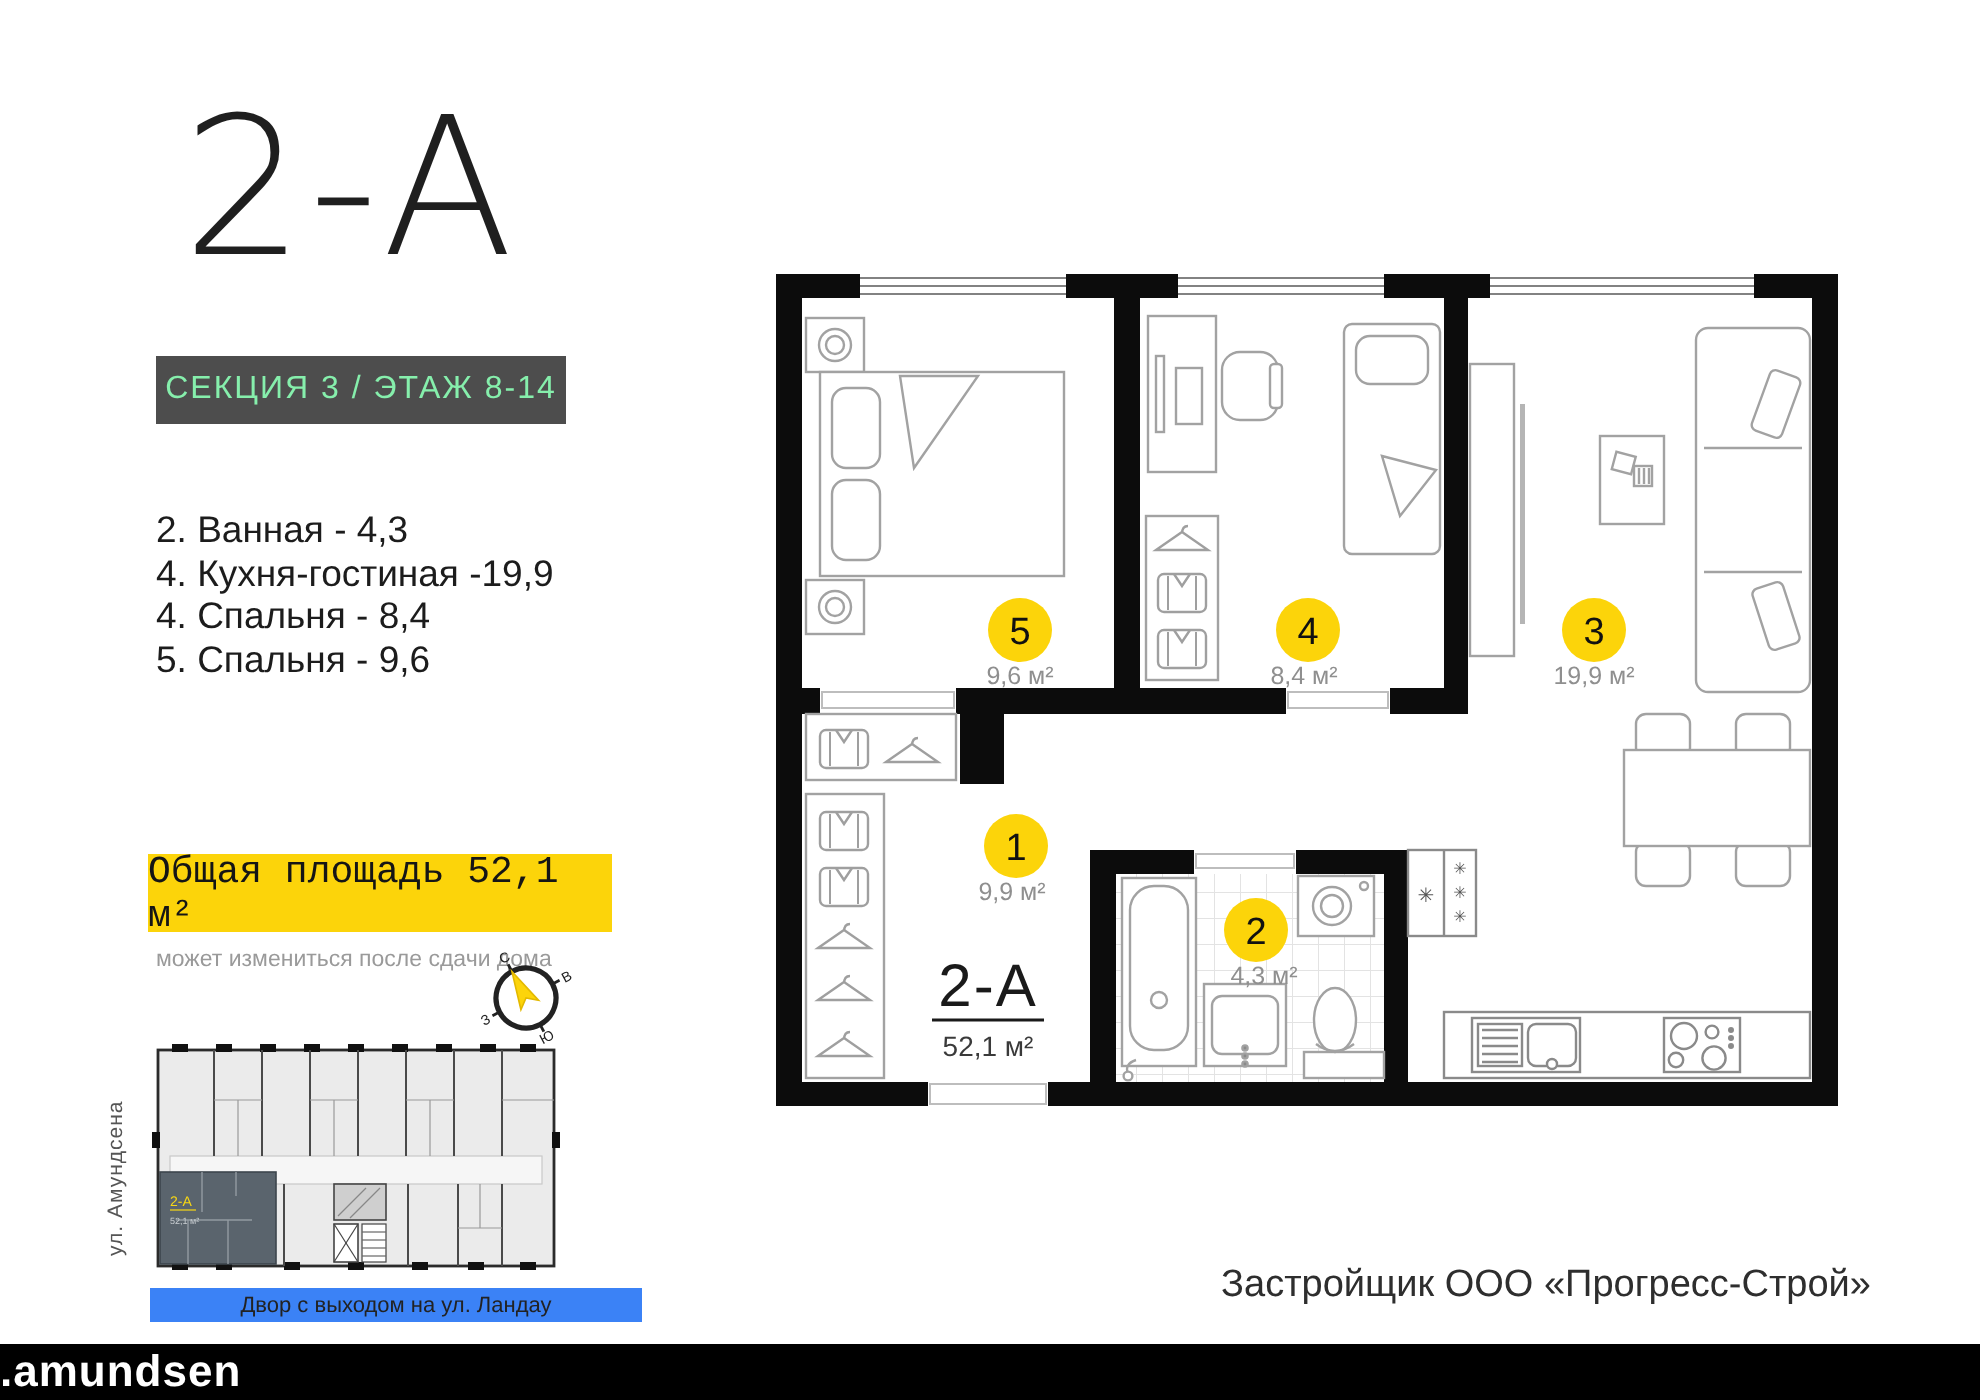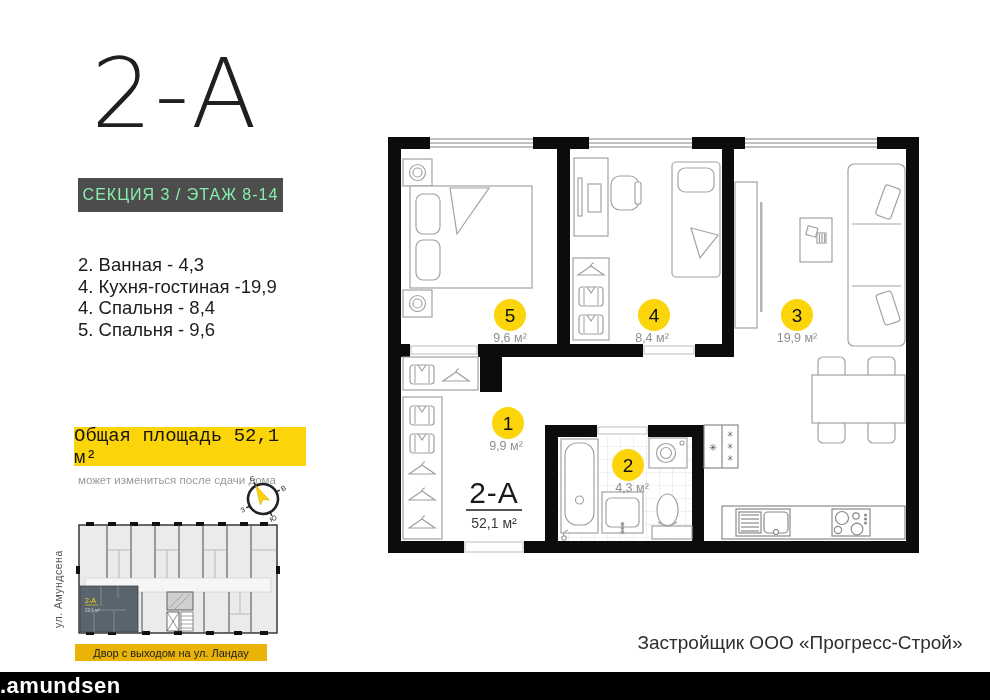--- a/index.html
+++ b/index.html
@@ -16,25 +16,25 @@
   .total-badge { position:absolute; left:74px; top:427px; width:232px; height:39px;
     background:#fcd40a; color:#151515; font-size:19px;
     display:flex; align-items:center; justify-content:center;font-family:Liberation Mono, monospace; }
   .disclaimer { position:absolute; left:78px; top:473px; width:210px; font-size:11.5px;
     color:#9a9a9a; line-height:15px; }
   .compass { position:absolute; left:237px; top:472px; }
   .mini-plan { position:absolute; left:74px; top:518px; }
   .street-left { position:absolute; left:52px; top:538px; height:102px;
     writing-mode:vertical-rl; transform:rotate(180deg); font-size:10.5px; color:#555;
     letter-spacing:0.5px; text-align:center; }
-  .street-strip { position:absolute; left:75px; top:644px; width:192px; height:17px;
-    background:#eab308; color:#222; font-size:11px;
+  .street-strip { position:absolute; left:75px; top:644px; width:246px; height:17px;
+    background:#3b82f6; color:#222; font-size:11px;
     display:flex; align-items:center; justify-content:center; }
   .floor-plan { position:absolute; left:386px; top:134px; }
-  .developer { position:absolute; left:620px; top:632px; width:360px; text-align:center;
+  .developer { position:absolute; left:593px; top:632px; width:360px; text-align:center;
     font-size:19px; color:#2e2e2e; }
   .footer-bar { position:absolute; left:0; top:672px; width:990px; height:28px; background:#000;
     color:#fff; font-weight:700; font-size:22px; letter-spacing:0.5px;
     display:flex; align-items:center; justify-content:flex-start; padding-right:50px; }
   svg { font-family:"Liberation Sans", sans-serif; display:block; }
   .badge-num { font-size:19px; fill:#111; text-anchor:middle; }
   .area-lbl { font-size:12.5px; fill:#8f8f8f; text-anchor:middle; }
 </style>
 </head>
 <body>

